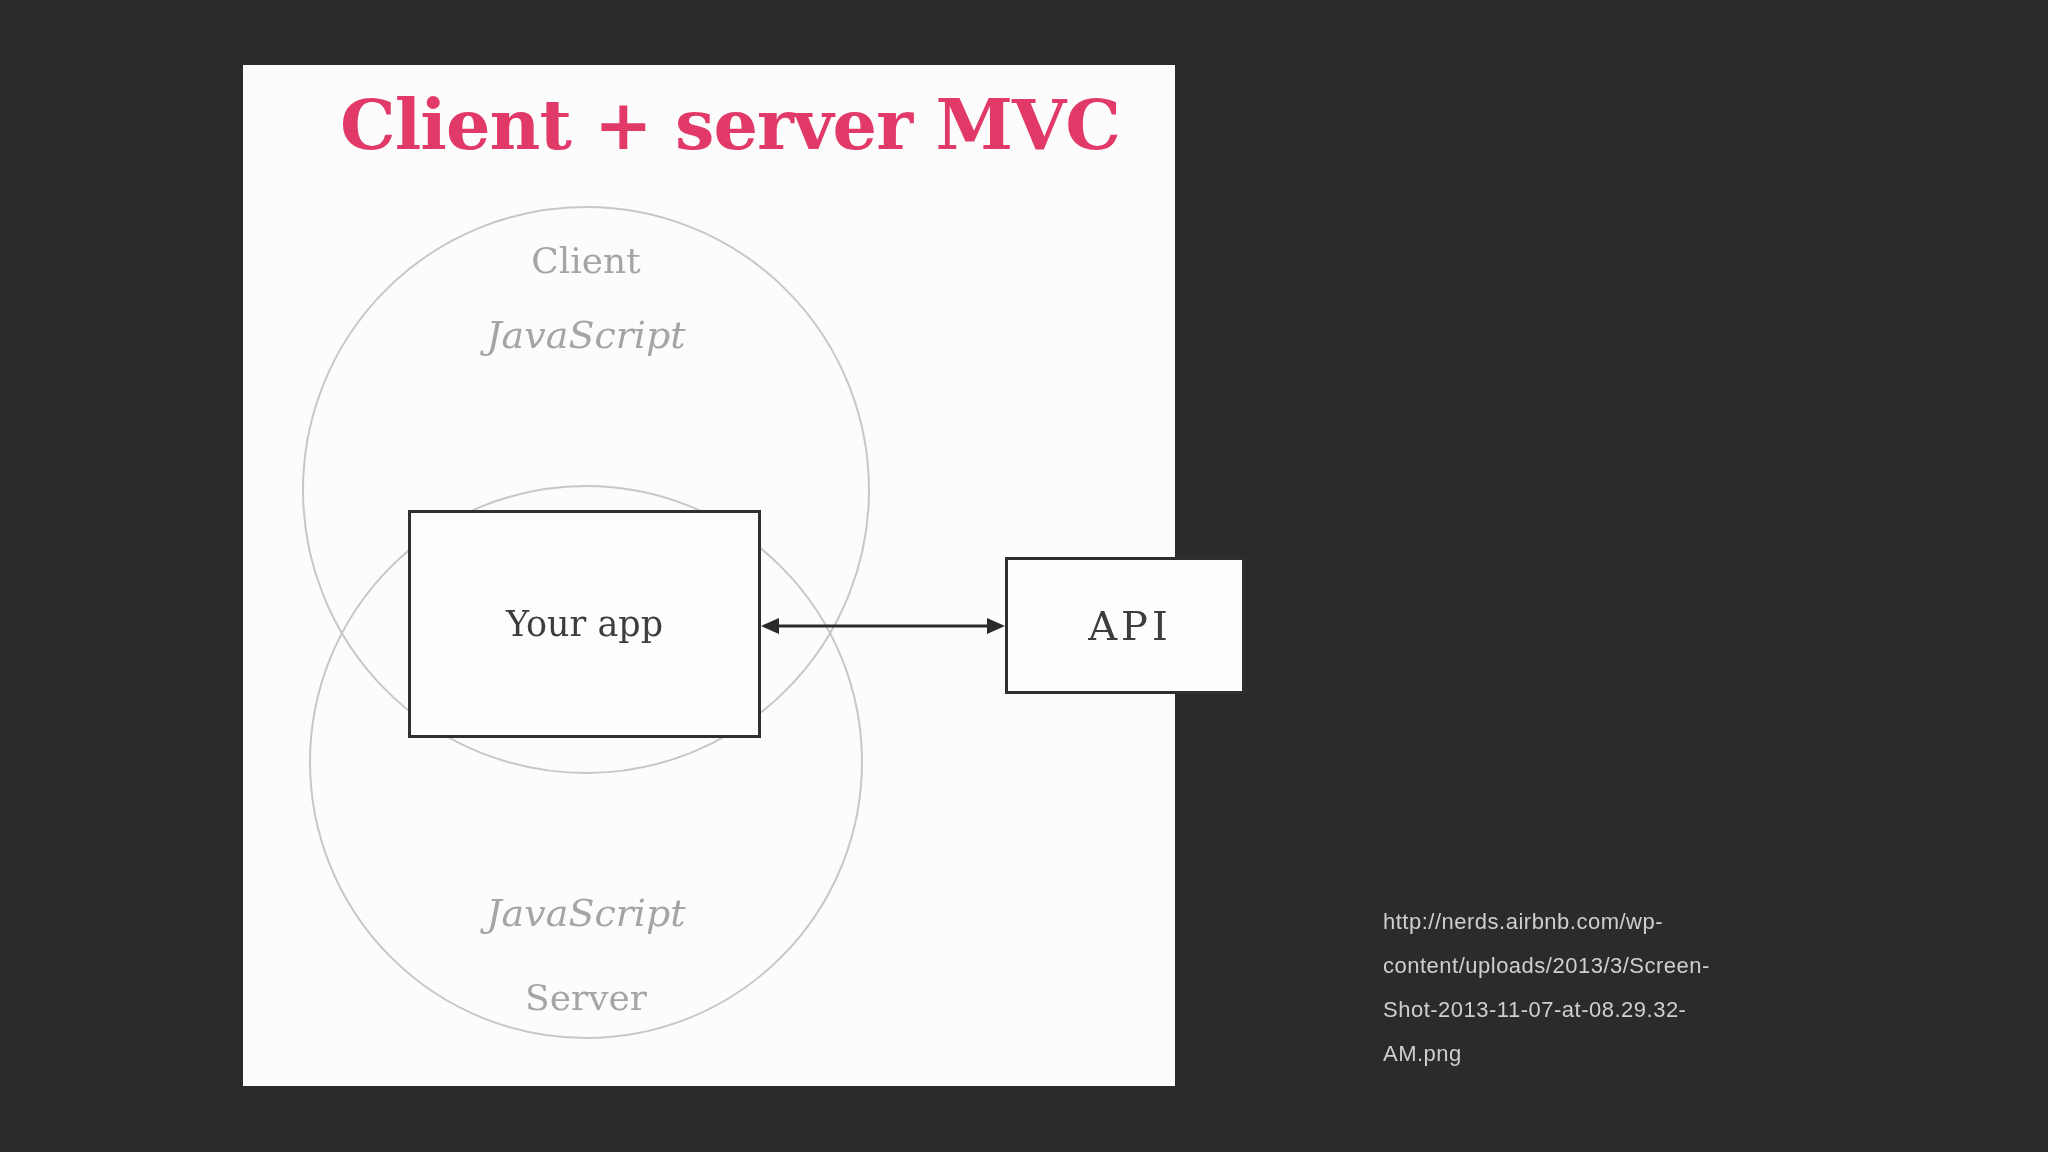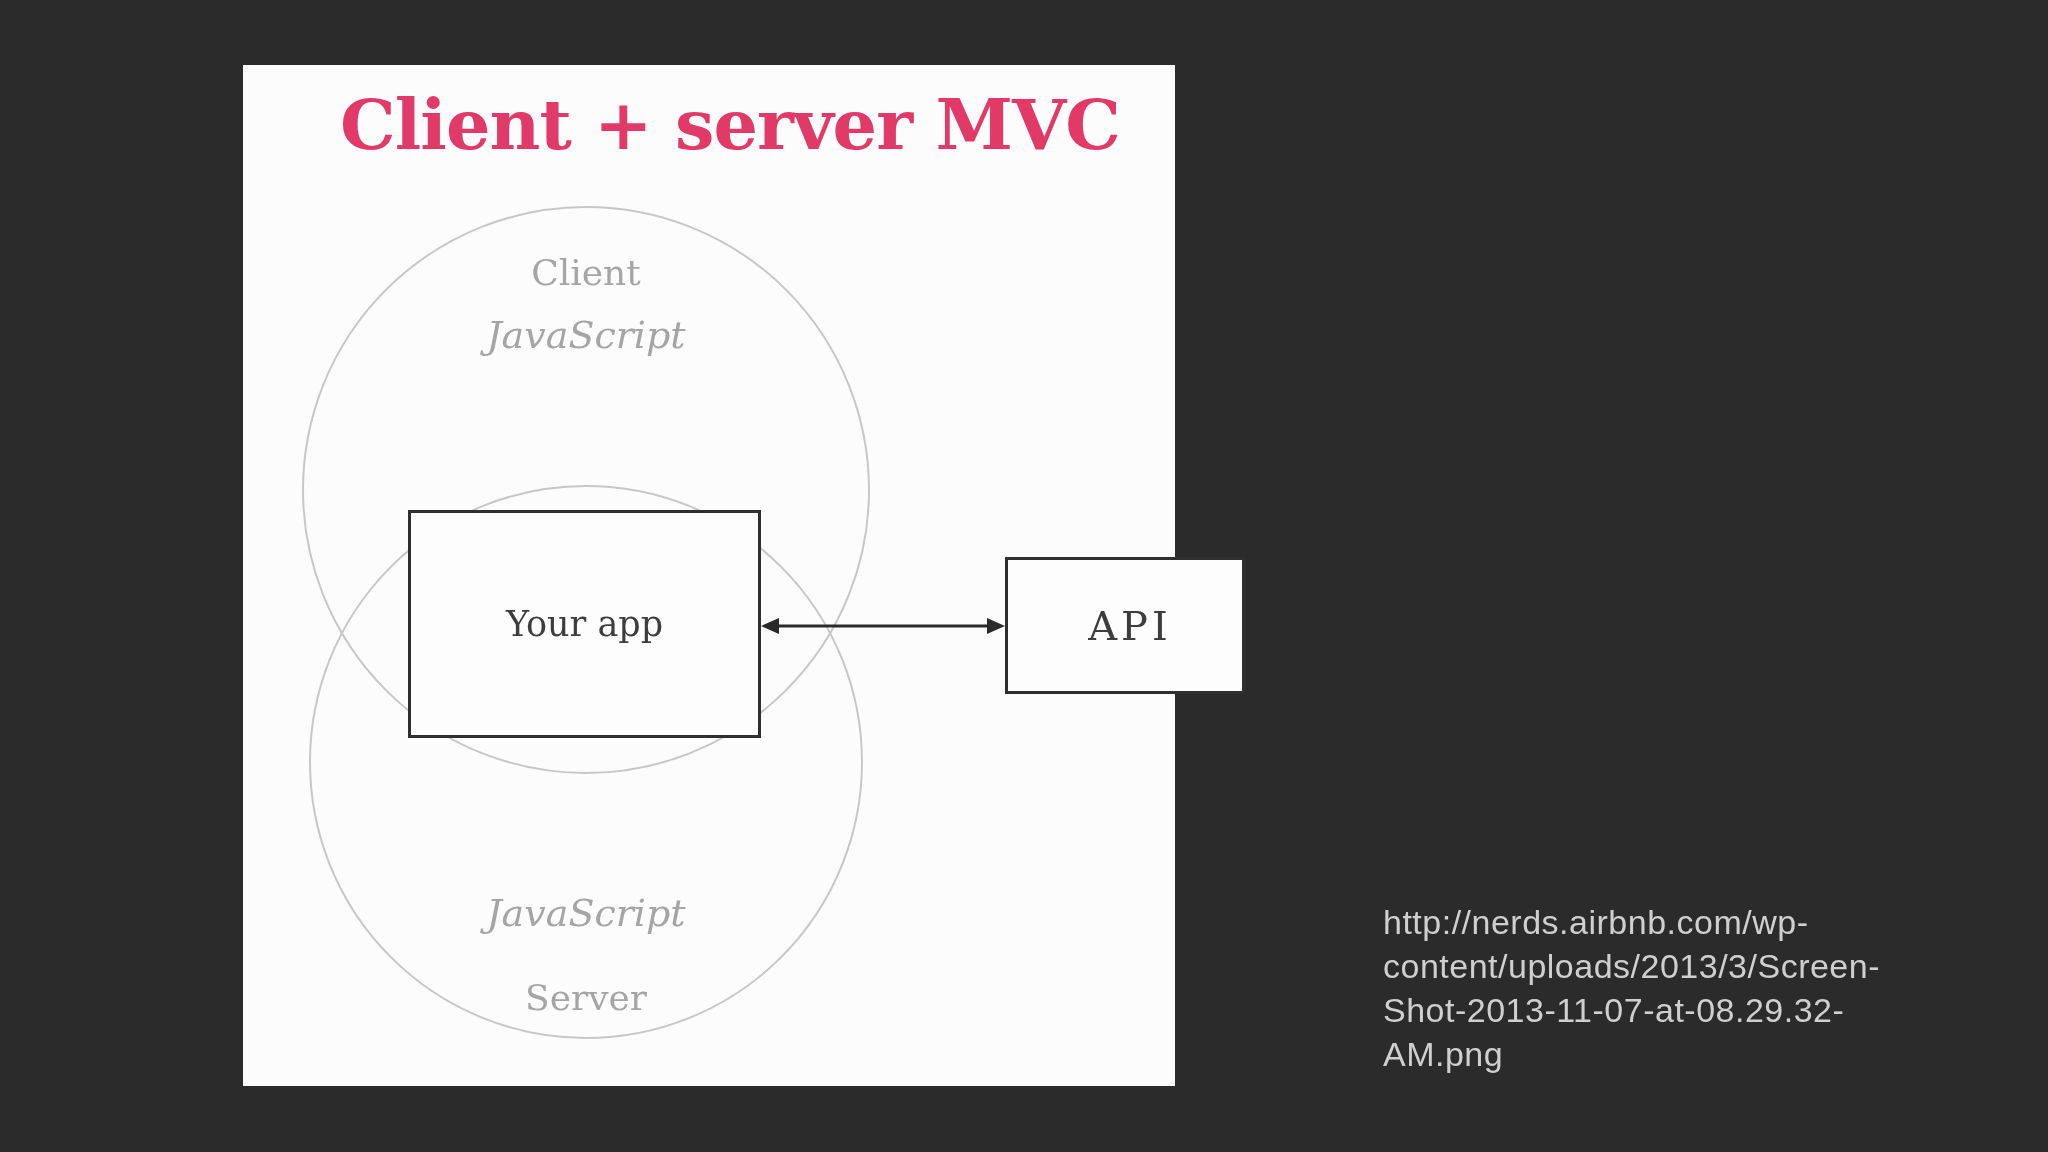--- a/index.html
+++ b/index.html
@@ -42,21 +42,21 @@
   .circle-bottom { left: 66px; top: 420px; width: 554px; height: 554px; }
 
   .vlabel {
     position: absolute;
     left: 0; width: 686px;
     text-align: center;
     color: #a5a5a5;
     font-family: "DejaVu Serif", serif;
     white-space: nowrap;
   }
-  .label-client    { top: 175px; font-size: 36px; margin-top: 12px; }
+  .label-client    { top: 175px; font-size: 36px; }
   .label-js-top    { top: 248px; font-size: 38px; font-style: italic; }
   .label-js-bottom { top: 826px; font-size: 38px; font-style: italic; }
   .label-server    { top: 912px; font-size: 36px; }
 
   
   .box {
     position: absolute;
     background: #fdfdfd;
     border: 3px solid #2f2f2f;
     display: flex;
@@ -85,21 +85,21 @@
     left: 518px; top: 548px;
     z-index: 2;
   }
 
   
   .caption {
     position: absolute;
     left: 1383px; top: 900px;
     width: 620px;
     font-family: "Liberation Sans", sans-serif;
-    font-size: 34px;
+    font-size: 22px;
     line-height: 44px;
     color: #cfcfcf;
     letter-spacing: 0.5px;
   }
 </style>
 </head>
 <body>
 
 <div class="stage">
 

